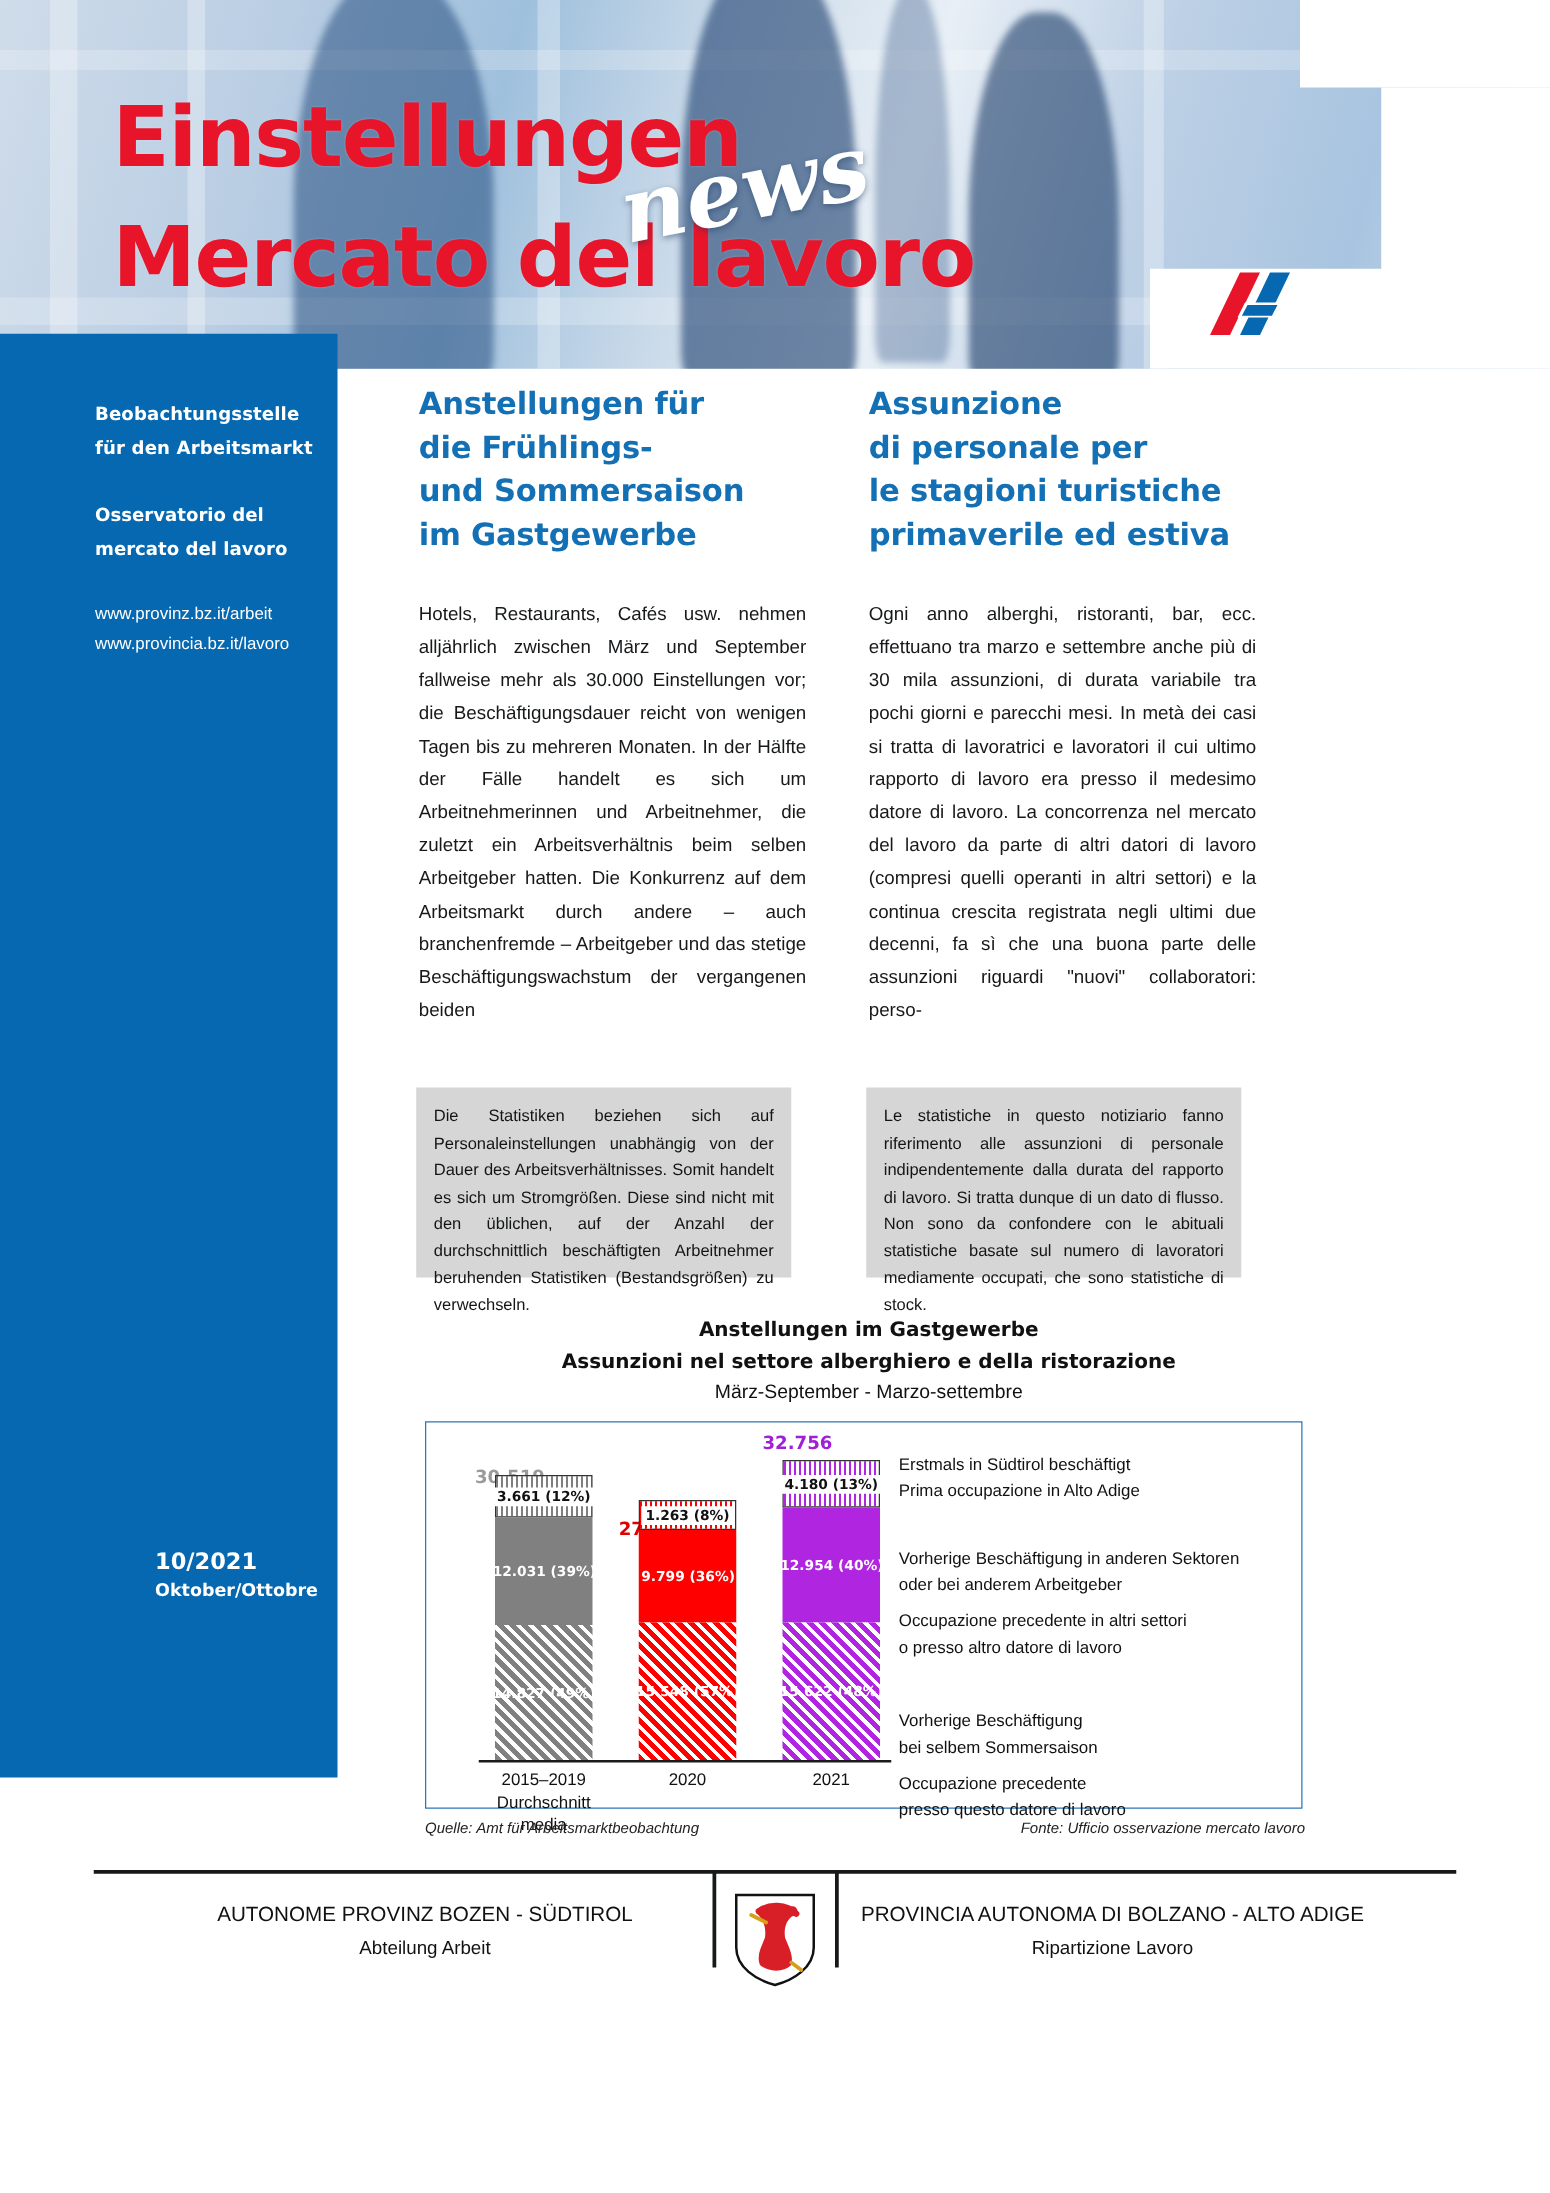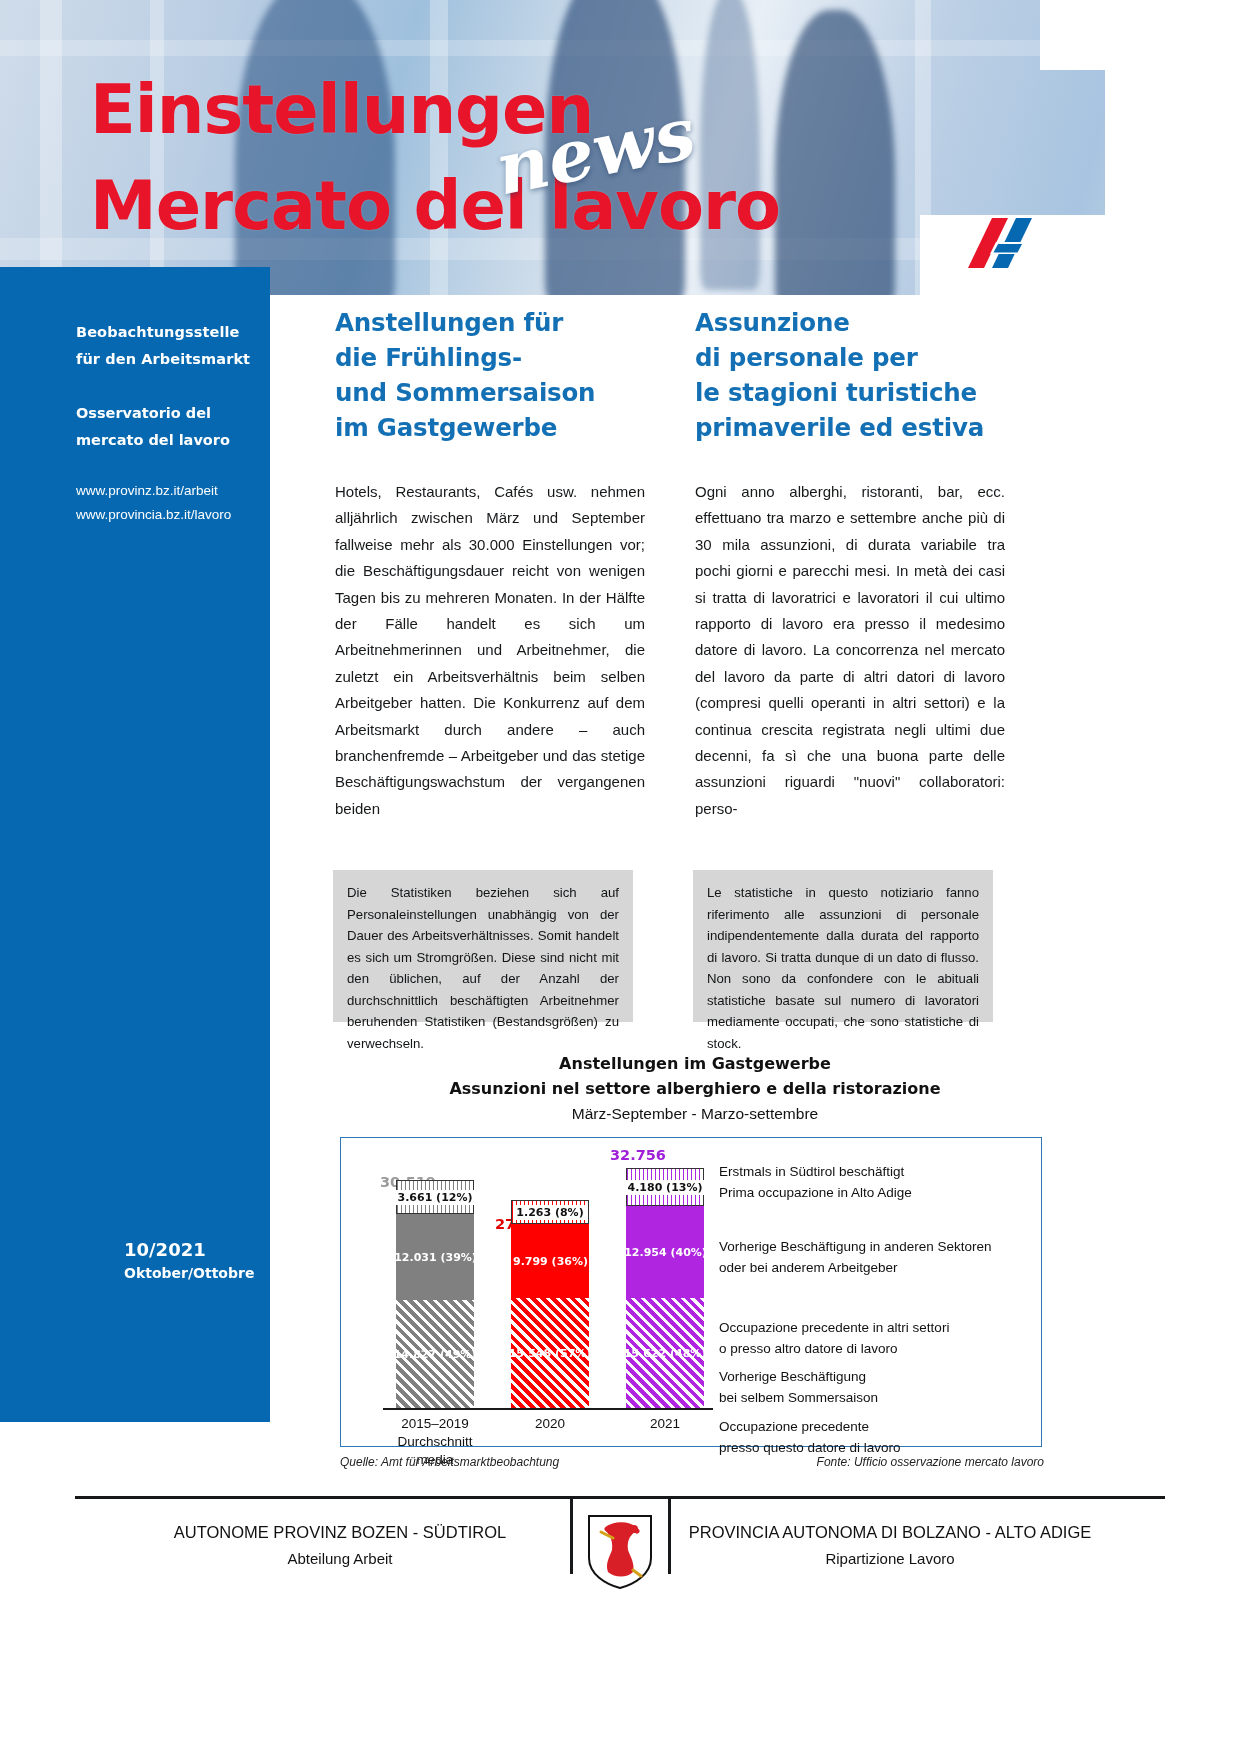--- a/index.html
+++ b/index.html
@@ -196,21 +196,21 @@
   .xlab.x2 { left:151px; }
   .xlab.x3 { left:266px; }
 
   
   .legend { position:absolute; left:378px; top:0; width:322px; height:310px; }
   .leg-item { position:absolute; font-size:13.5px; line-height:21px; color:#111; }
   .leg-item .de-line { display:block; }
   .leg-item .it-line { display:block; }
   .leg-item.L1 { top:23px;  left:0; }
   .leg-item.L2 { top:98px;  left:0; }
-  .leg-item.L3 { top:148px; left:0;margin-top:31px; }
+  .leg-item.L3 { top:148px; left:0; }
   .leg-item.L4 { top:228px; left:0; }
   .leg-item.L5 { top:278px; left:0; }
 
   .src { position:absolute; top:1455px; font-size:12px; font-style:italic; color:#222; }
   .src.l { left:340px; }
   .src.r { right:196px; }
 
   
   .foot-rule { position:absolute; left:75px; top:1496px; width:1090px; height:2.5px; background:#16181a; }
   .foot { position:absolute; left:0; top:1512px; width:1240px; height:80px; }

